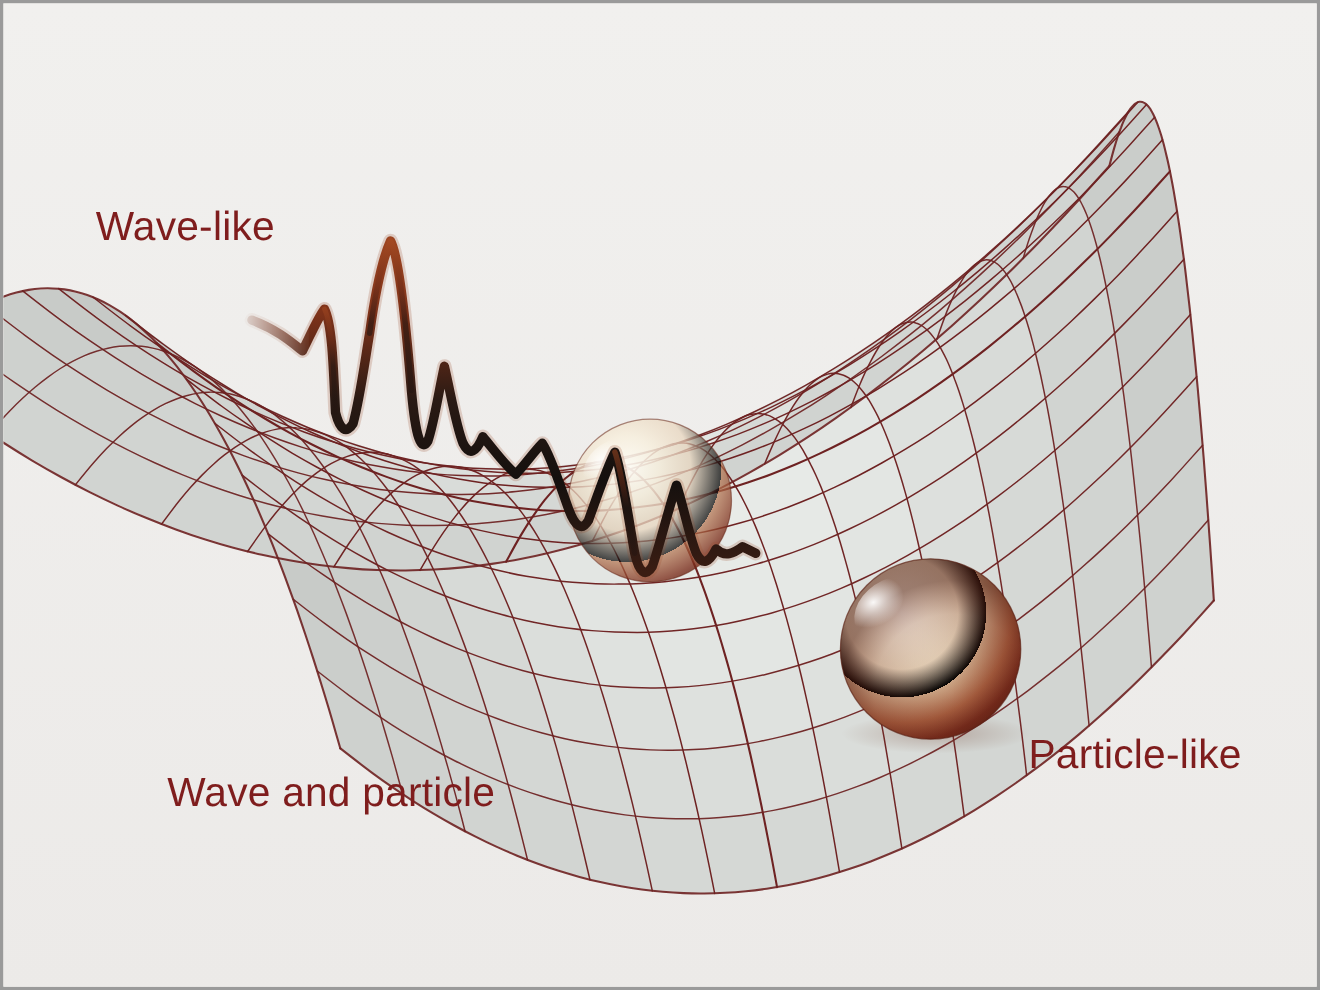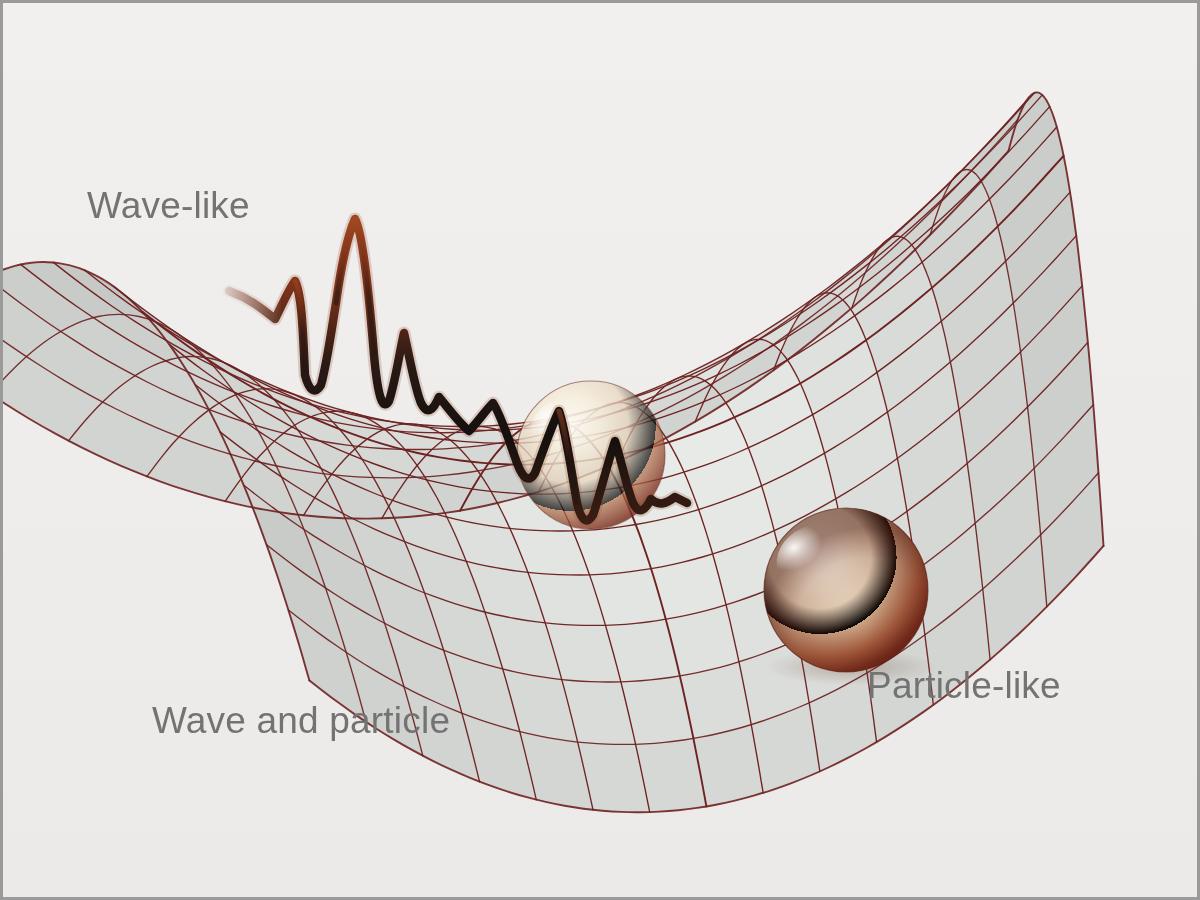--- a/index.html
+++ b/index.html
@@ -26,40 +26,40 @@
   #scene {
     position: absolute;
     left: 0;
     top: 0;
     width: 1200px;
     height: 900px;
     display: block;
   }
   .fig-label {
     position: absolute;
-    color: #737373;
+    color: #7f1d1d;
     font-family: "Liberation Sans", sans-serif;
     font-weight: 400;
     white-space: nowrap;
     letter-spacing: 0.2px;
     user-select: none;
   }
   #label-wave-like {
     left: 84px;
     top: 182px;
     font-size: 37px;
   }
   #label-wave-and-particle {
     left: 149px;
     top: 697px;
     font-size: 37px;
     text-align: right;
   }
   #label-particle-like {
-    left: 864px;
+    left: 932px;
     top: 662px;
     font-size: 37px;
   }
 </style>
 </head>
 <body>
 
 <div id="figure">
 
   <svg id="scene" viewBox="0 0 1200 900">

